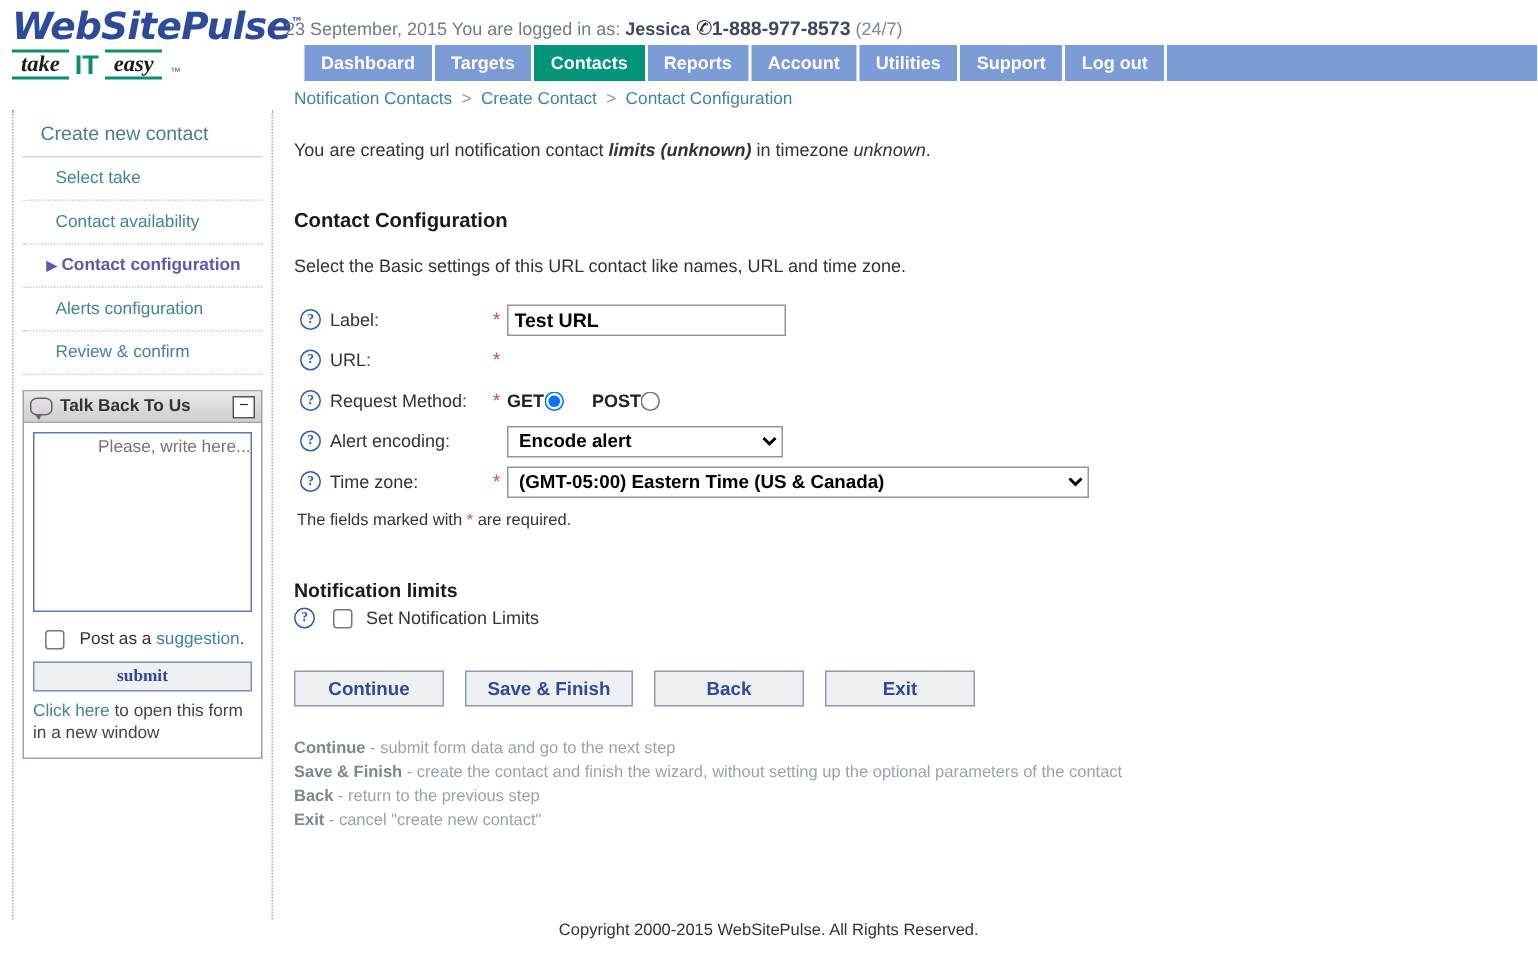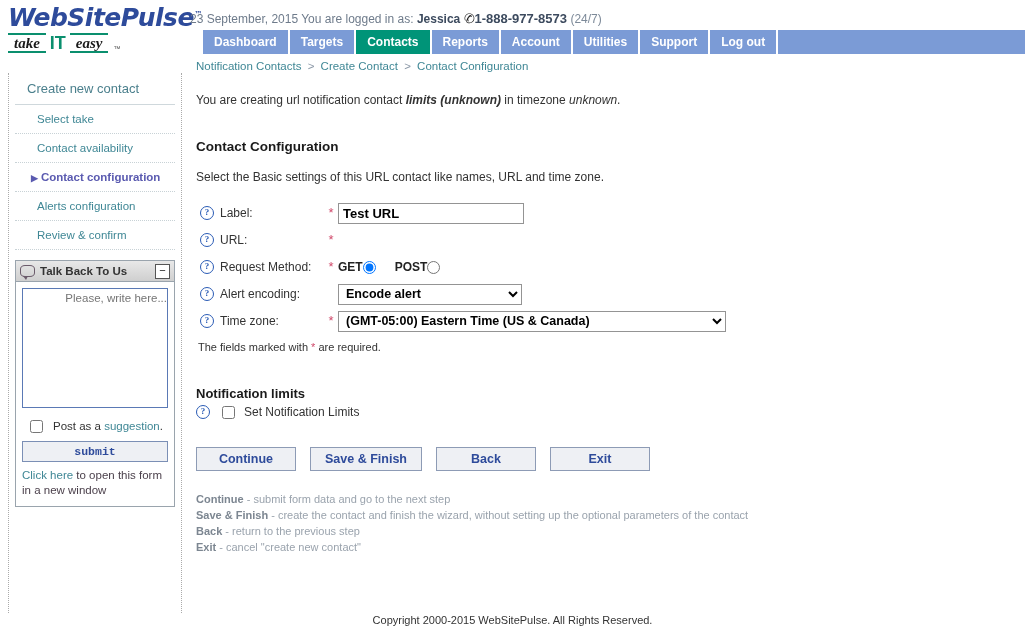--- a/index.html
+++ b/index.html
@@ -247,21 +247,21 @@
     display: block;
     width: 100%;
     margin-top: 8px;
     background: #eef0f4;
     border: 1px solid #7b8fb5;
     color: #2e4b9b;
     font-weight: bold;
     font-size: 11.5px;
     padding: 3px 12px;
     cursor: pointer;
-    font-family: Liberation Mono, monospace;
+    font-family: Liberation Serif, serif;
   }
   .tb-foot {
     margin-top: 6px;
     font-size: 11.5px;
     color: #4a3f4a;
     line-height: 15px;
   }
   .tb-foot a { color: #3f8795; text-decoration: none; }
 
   

